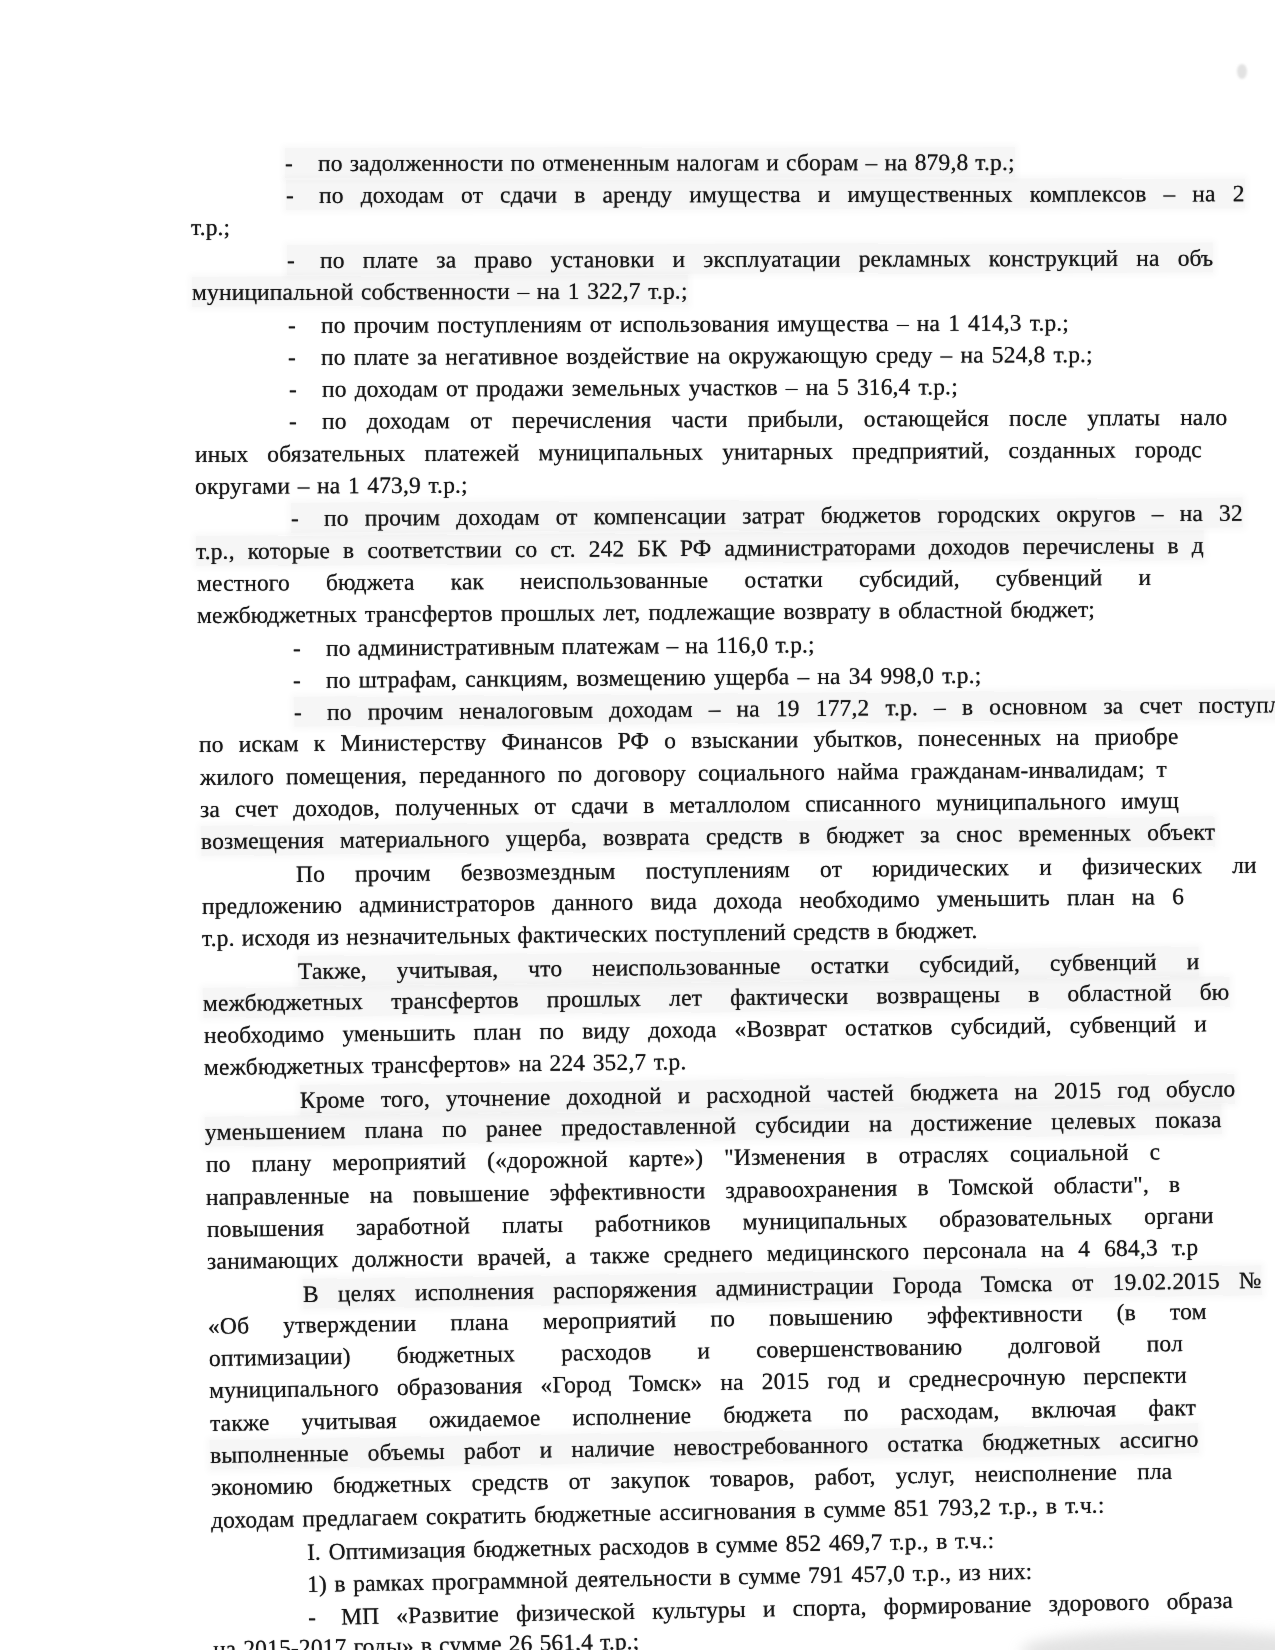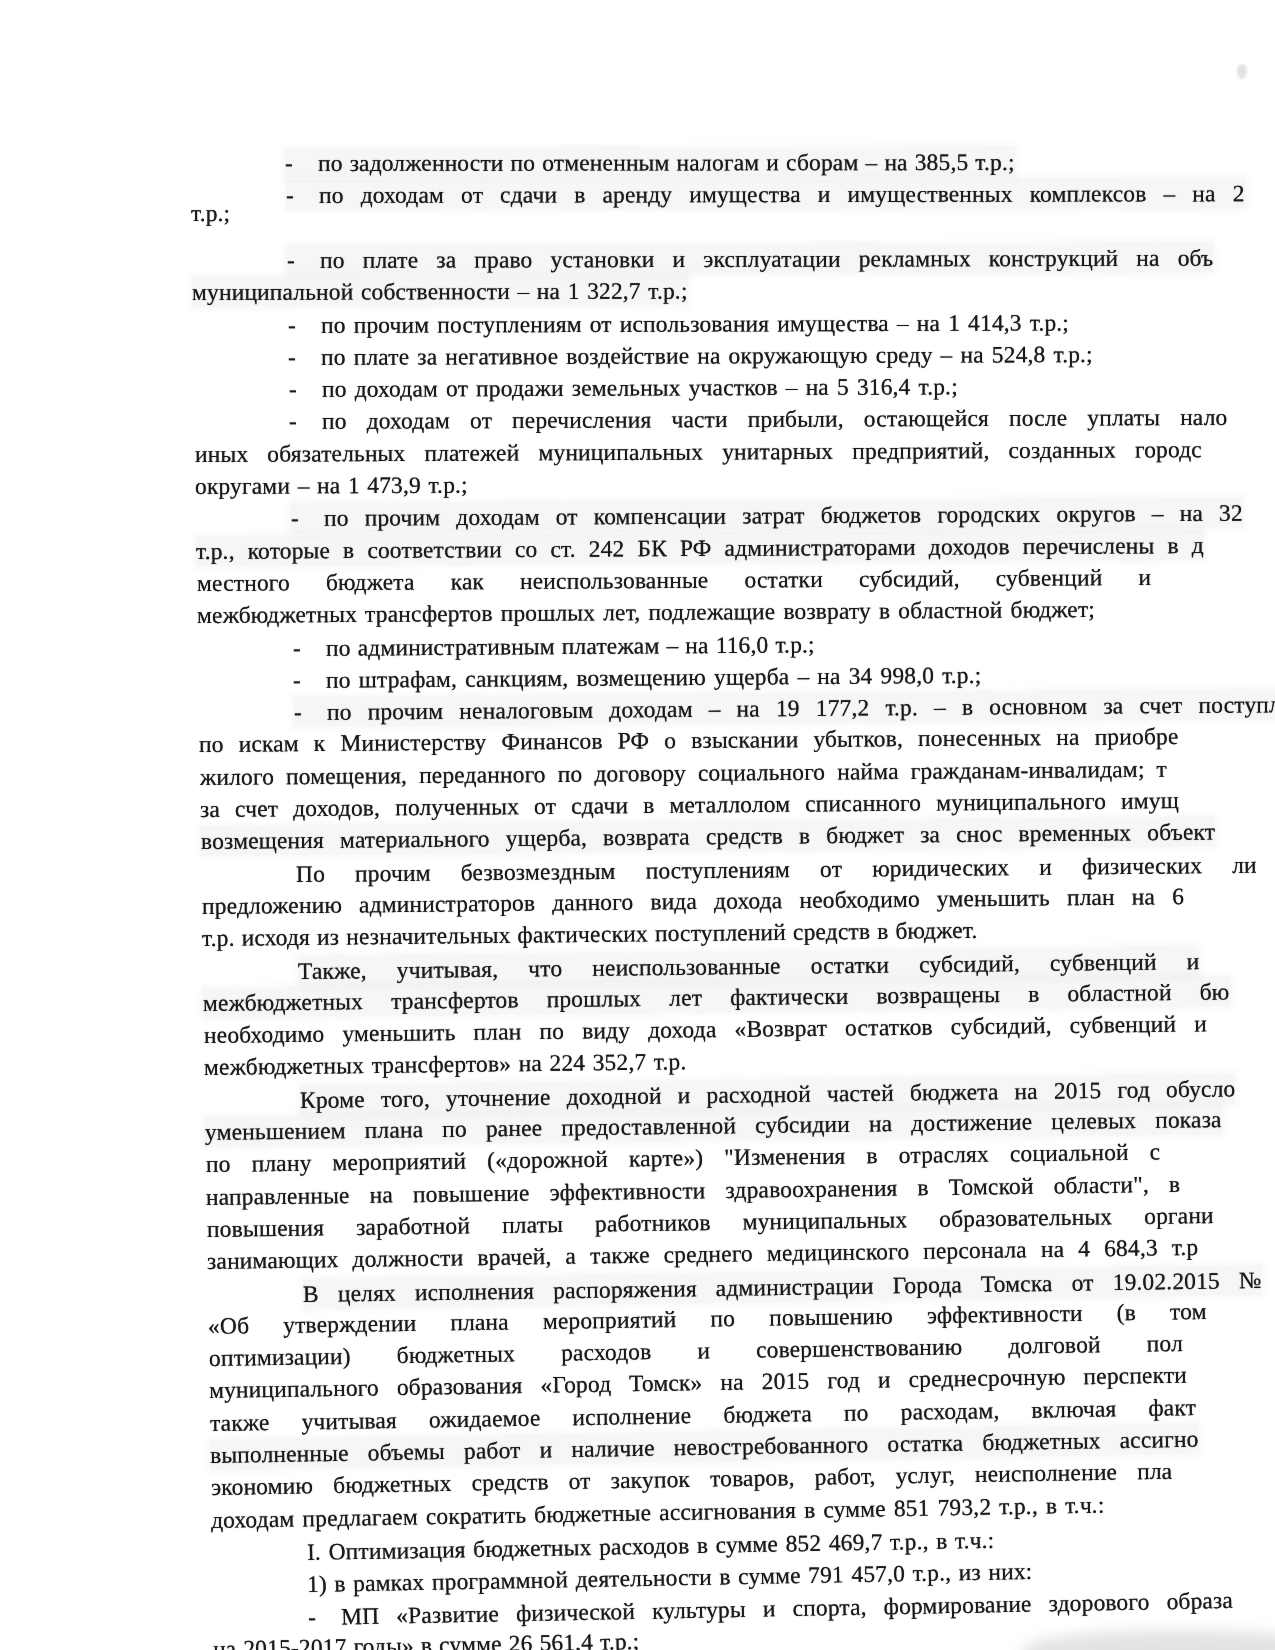--- a/index.html
+++ b/index.html
@@ -48,23 +48,23 @@
     background: #b5b5b5; opacity: 0.38; border-radius: 50%;
     filter: blur(7px);
   }
 </style>
 </head>
 <body>
 
 <div id="page">
   <div id="artifact-dot" class="artifact"></div>
   <div id="text-block">
-      <div class="line sh" style="left: 285px; top: 148px; transform: rotate(-0.08deg);"><span class="bullet-dash">-</span><span style="word-spacing: 1px;">по задолженности по отмененным налогам и сборам – на 385,5 т.р.;</span></div>
+      <div class="line sh" style="left: 285px; top: 148px; transform: rotate(-0.08deg);"><span class="bullet-dash">-</span><span style="word-spacing: 1px;">по задолженности по отмененным налогам и сборам – на 879,8 т.р.;</span></div>
       <div class="line sh" style="left: 285.5px; top: 180.3px; transform: rotate(-0.102deg);"><span class="bullet-dash">-</span><span style="word-spacing: 11px;">по доходам от сдачи в аренду имущества и имущественных комплексов – на 2</span></div>
-      <div class="line" style="left: 191px; top: 198px; transform: rotate(-0.123deg);"><span>т.р.;</span></div>
+      <div class="line" style="left: 191px; top: 212px; transform: rotate(-0.123deg);"><span>т.р.;</span></div>
       <div class="line sh" style="left: 286.5px; top: 244.9px; transform: rotate(-0.145deg);"><span class="bullet-dash">-</span><span style="word-spacing: 12px;">по плате за право установки и эксплуатации рекламных конструкций на объ</span></div>
       <div class="line sh" style="left: 192px; top: 277.2px; transform: rotate(-0.167deg);"><span>муниципальной собственности – на 1 322,7 т.р.;</span></div>
       <div class="line" style="left: 287.5px; top: 309.5px; transform: rotate(-0.189deg);"><span class="bullet-dash">-</span><span style="word-spacing: 2px;">по прочим поступлениям от использования имущества – на 1 414,3 т.р.;</span></div>
       <div class="line" style="left: 288px; top: 341.8px; transform: rotate(-0.21deg);"><span class="bullet-dash">-</span><span style="word-spacing: 2px;">по плате за негативное воздействие на окружающую среду – на 524,8 т.р.;</span></div>
       <div class="line" style="left: 288.5px; top: 374.1px; transform: rotate(-0.232deg);"><span class="bullet-dash">-</span><span style="word-spacing: 2px;">по доходам от продажи земельных участков – на 5 316,4 т.р.;</span></div>
       <div class="line" style="left: 289px; top: 406.4px; transform: rotate(-0.254deg);"><span class="bullet-dash">-</span><span style="word-spacing: 14px;">по доходам от перечисления части прибыли, остающейся после уплаты нало</span></div>
       <div class="line" style="left: 194.5px; top: 438.7px; transform: rotate(-0.276deg);"><span style="word-spacing: 13px;">иных обязательных платежей муниципальных унитарных предприятий, созданных городс</span></div>
       <div class="line" style="left: 195px; top: 471px; transform: rotate(-0.297deg);"><span>округами – на 1 473,9 т.р.;</span></div>
       <div class="line sh" style="left: 290.5px; top: 503.3px; transform: rotate(-0.319deg);"><span class="bullet-dash">-</span><span style="word-spacing: 10px;">по прочим доходам от компенсации затрат бюджетов городских округов – на 32</span></div>
       <div class="line sh" style="left: 196px; top: 535.6px; transform: rotate(-0.341deg);"><span style="word-spacing: 7px;">т.р., которые в соответствии со ст. 242 БК РФ администраторами доходов перечислены в д</span></div>

